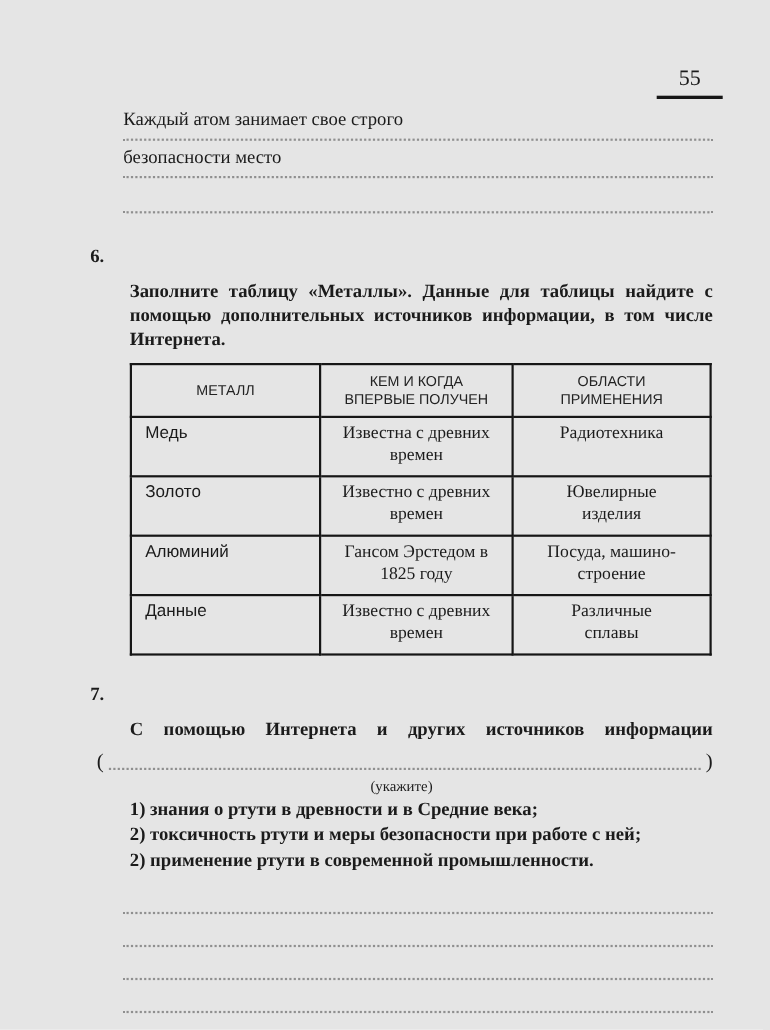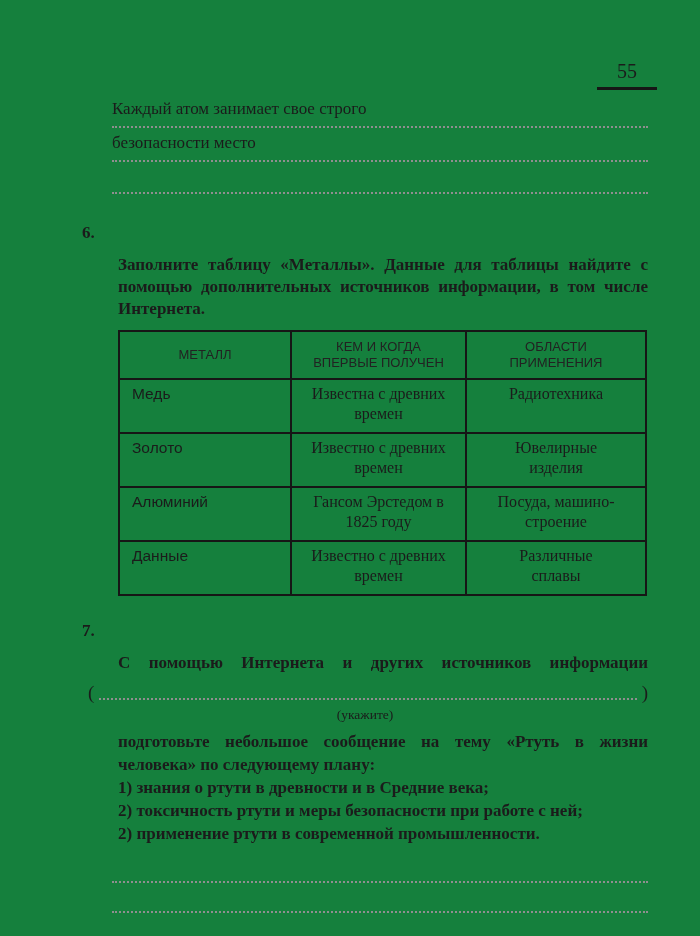--- a/index.html
+++ b/index.html
@@ -2,21 +2,21 @@
 <html><head>
 <meta charset="utf-8">
 <style>
   html, body { margin: 0; padding: 0; }
   body {
     width: 700px; height: 936px;
     background: #ffffff;
     font-family: "Liberation Serif", serif;
     color: #1b1b1b;
   }
-  .page { position: relative; width: 700px; height: 936px; overflow: hidden; background: #15803d; }
+  .page { position: relative; width: 700px; height: 936px; overflow: hidden; background: #e5e5e5; }
 
   
   .pagenum { position: absolute; top: 60px; left: 597px; width: 60px; text-align: center; }
   .pagenum-val { display: block; font-size: 20px; padding-bottom: 4px; }
   .pagenum-rule { height: 3px; background: #161616; }
 
   .content { position: absolute; top: 94px; left: 82px; width: 566px; }
 
   
   .written { margin-left: 30px; width: 536px; }
@@ -143,21 +143,20 @@
       <div class="task-text justify-last">С помощью Интернета и других источников информации</div>
     </div>
 
     <div class="paren-row">
       <span>(</span>
       <div class="fill"></div>
       <span>)</span>
     </div>
     <div class="hint">(укажите)</div>
 
-    <div class="plan">подготовьте небольшое сообщение на тему «Ртуть в жизни человека» по следующему плану:</div>
 
     <div class="plan-items">
       <div class="plan-item">1) знания о ртути в древности и в Средние века;</div>
       <div class="plan-item">2) токсичность ртути и меры безопасности при работе с ней;</div>
       <div class="plan-item">2) применение ртути в современной промышленности.</div>
     </div>
 
     <div class="answer-lines">
       <div class="write-line empty"></div>
       <div class="write-line empty"></div>

